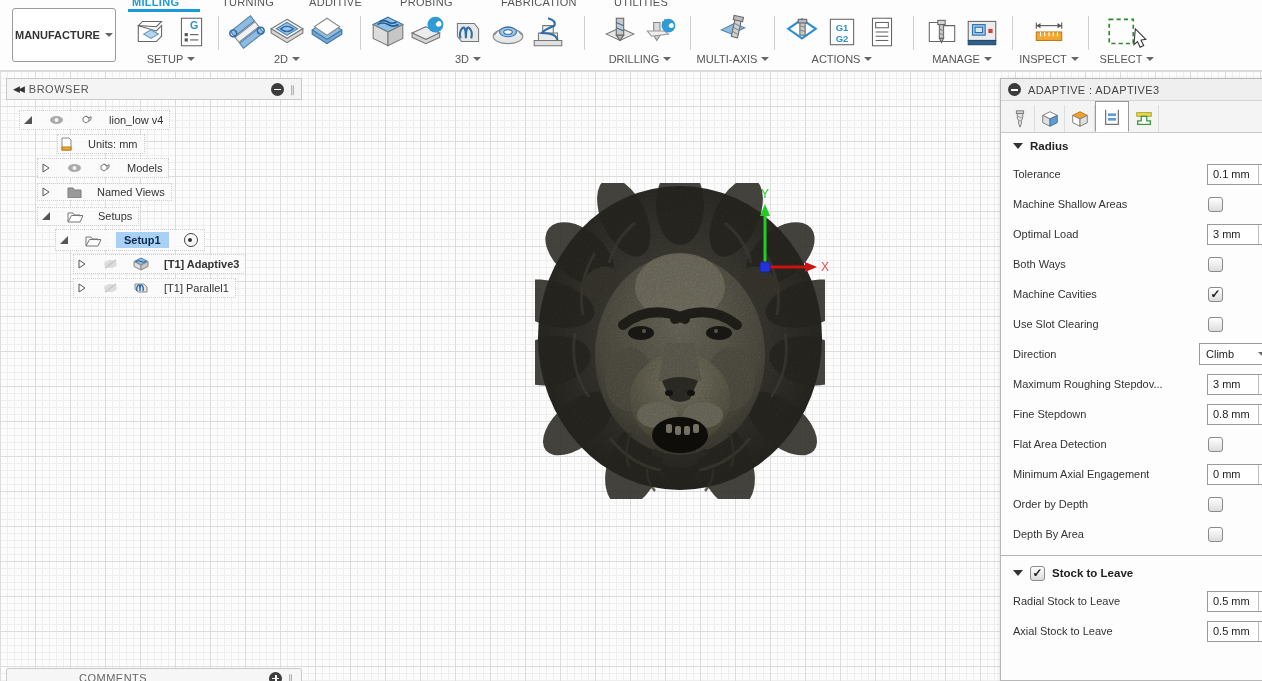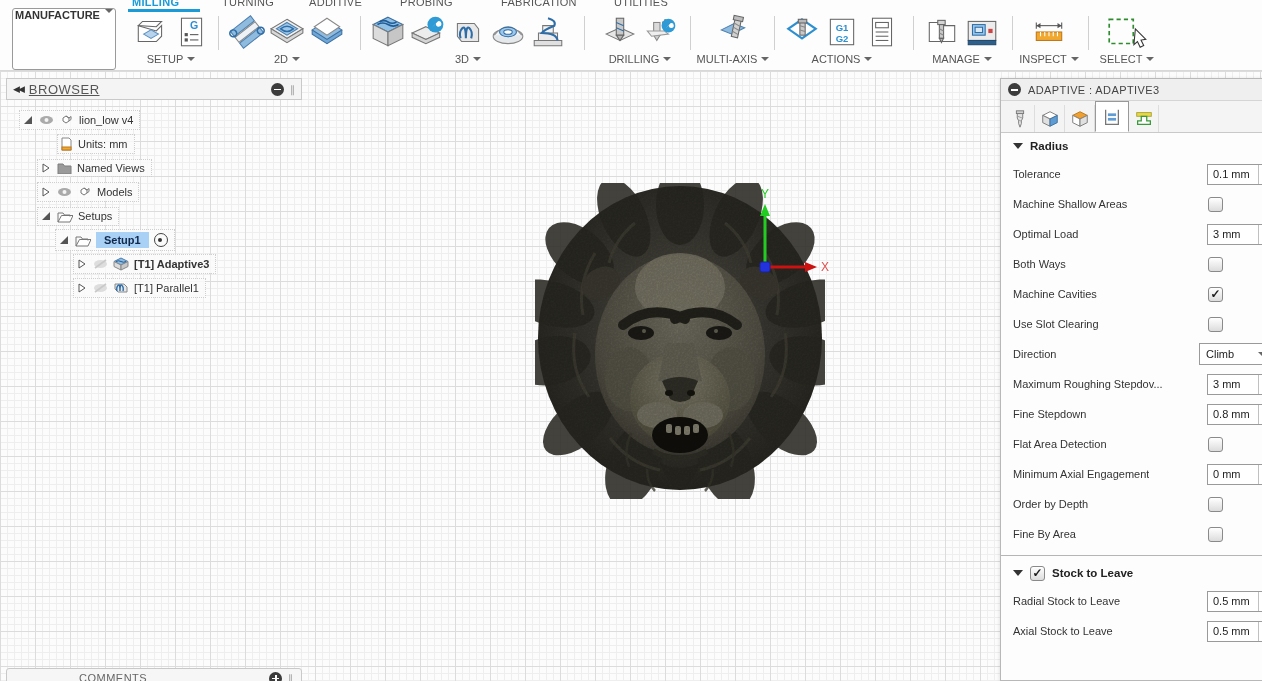--- a/index.html
+++ b/index.html
@@ -3,23 +3,23 @@
 <meta charset="utf-8">
 <style>
   * { margin:0; padding:0; box-sizing:border-box; }
   html,body { width:1262px; height:681px; overflow:hidden; background:#fff;
               font-family:"Liberation Sans", sans-serif; }
   .app { position:relative; width:1262px; height:681px; overflow:hidden; }
 
   
   .ribbon { position:absolute; left:0; top:0; width:1262px; height:71px;
             background:#fdfdfd; border-bottom:1px solid #d8d8d8; z-index:30; }
-  .ws-btn { position:absolute; left:12px; top:8px; width:104px; height:62px;
+  .ws-btn { position:absolute; left:12px; top:8px; width:104px; height:54px;
             border:1px solid #9a9a9a; border-radius:3px; background:#fff;
-            display:flex; align-items:flex-start; justify-content:center; gap:5px;
+            display:flex; align-items:center; justify-content:center; gap:5px;
             font-size:11px; font-weight:bold; color:#333; cursor:pointer; }
   .tab { position:absolute; top:-4px; font-size:11px; color:#555; letter-spacing:.3px; }
   .tab.active { color:#1a9bd7; font-weight:bold; }
   .tab-underline { position:absolute; left:128px; top:9px; width:72px; height:3px; background:#1a9bd7; }
   .grp { position:absolute; top:14px; display:flex; flex-direction:column; align-items:center; }
   .grp .icons { display:flex; gap:4px; align-items:center; }
   .grp .icons svg { display:block; }
   .grp-label { margin-top:3px; font-size:11px; color:#555; display:flex; align-items:center; gap:4px; }
   .carat { width:0; height:0; border-left:4px solid transparent; border-right:4px solid transparent; border-top:4px solid #666; }
   .vsep { position:absolute; top:16px; width:1px; height:34px; background:#d0d0d0; }
@@ -36,29 +36,29 @@
   .lion { position:absolute; left:535px; top:112px; }
   .triad { position:absolute; left:735px; top:115px; }
   .vc-arrow { position:absolute; left:1249px; top:117px; color:#999; font-size:13px; z-index:1; }
   .vc-axis { position:absolute; left:1242px; top:136px; color:#e03030; font-size:12px; font-weight:bold; z-index:1; }
   .vc-curve { position:absolute; left:1240px; top:3px; z-index:1; }
 
   
   .browser { position:absolute; left:6px; top:78px; width:296px; z-index:10; }
   .panel-head { height:22px; background:#f4f4f4; border:1px solid #c9c9c9;
                 display:flex; align-items:center; padding:0 6px; gap:6px; }
-  .panel-head .ttl { font-size:13px; color:#555; letter-spacing:.5px; flex:1;text-decoration:underline; }
+  .panel-head .ttl { font-size:11px; color:#555; letter-spacing:.5px; flex:1; }
   .collapse-arrows { font-size:9px; color:#333; letter-spacing:-2px; }
   .circle-btn { width:13px; height:13px; border-radius:50%; background:#3c3c3c; position:relative; cursor:pointer; }
   .circle-btn::after { content:""; position:absolute; left:3px; top:6px; width:7px; height:1.6px; background:#fff; }
   .circle-btn.plus::before { content:""; position:absolute; left:6px; top:3px; width:1.6px; height:7px; background:#fff; }
   .grip { color:#999; font-size:10px; }
   .tree { margin-top:8px; }
   .trow { display:flex; align-items:center; gap:5px; height:24px; font-size:11px; color:#333; }
-  .trow .bgchip { display:flex; align-items:center; gap:5px; padding:2px 6px 2px 2px;
+  .trow .bgchip { display:flex; align-items:center; gap:15px; padding:2px 6px 2px 2px;
                   background:rgba(250,250,250,.85); outline:1px dotted #cfcfcf; }
   .tlabel { white-space:nowrap; }
   .tlabel.bold { font-weight:bold; }
   .sel-chip { background:#a9d1f5; padding:2px 8px; font-weight:bold; color:#10284a; }
   .exp { width:12px; height:12px; flex:none; }
   .radio-active { width:14px; height:14px; border:1.5px solid #444; border-radius:50%; position:relative; }
   .radio-active::after { content:""; position:absolute; left:3.5px; top:3.5px; width:4px; height:4px; border-radius:50%; background:#333; }
 
   
   .comments { position:absolute; left:6px; top:668px; width:296px; height:20px;
@@ -493,39 +493,39 @@
           <span class="tlabel">Units: mm</span>
         </div>
       </div>
 
       <div class="trow" style="padding-left:32px">
         <div class="bgchip">
           <svg class="exp" viewBox="0 0 12 12">
               <path d="M3,2 L9,6 L3,10 Z" fill="#fff" stroke="#555"></path>
             </svg>
           <svg width="15" height="12" viewBox="0 0 15 12">
-              <path d="M1,2 h5 l1.5,2 H14 v8 H1 Z" fill="#9a9a9a" stroke="#7d7d7d"></path>
-            </svg>
-          <span class="tlabel">Named Views</span>
+              <ellipse cx="7.5" cy="6" rx="6.5" ry="4" fill="#aaa"></ellipse>
+              <circle cx="7.5" cy="6" r="2" fill="#f4f4f4"></circle>
+            </svg>
+          <svg width="15" height="14" viewBox="0 0 15 14">
+              <path d="M4,5 l3,-2 l3,2 v3 l-3,2 l-3,-2 Z M7,3 l3,2 M10,5 l2,-1.5 v3 l-2,1.5" fill="#fff" stroke="#777"></path>
+            </svg>
+          <span class="tlabel">Models</span>
         </div>
       </div>
 
       <div class="trow" style="padding-left:32px">
         <div class="bgchip">
           <svg class="exp" viewBox="0 0 12 12">
               <path d="M3,2 L9,6 L3,10 Z" fill="#fff" stroke="#555"></path>
             </svg>
           <svg width="15" height="12" viewBox="0 0 15 12">
-              <ellipse cx="7.5" cy="6" rx="6.5" ry="4" fill="#aaa"></ellipse>
-              <circle cx="7.5" cy="6" r="2" fill="#f4f4f4"></circle>
-            </svg>
-          <svg width="15" height="14" viewBox="0 0 15 14">
-              <path d="M4,5 l3,-2 l3,2 v3 l-3,2 l-3,-2 Z M7,3 l3,2 M10,5 l2,-1.5 v3 l-2,1.5" fill="#fff" stroke="#777"></path>
-            </svg>
-          <span class="tlabel">Models</span>
+              <path d="M1,2 h5 l1.5,2 H14 v8 H1 Z" fill="#9a9a9a" stroke="#7d7d7d"></path>
+            </svg>
+          <span class="tlabel">Named Views</span>
         </div>
       </div>
 
       <div class="trow" style="padding-left:32px">
         <div class="bgchip">
           <svg class="exp" viewBox="0 0 12 12">
               <path d="M2,10 L10,10 L10,2 Z" fill="#555"></path>
             </svg>
           <svg width="16" height="13" viewBox="0 0 16 13">
               <path d="M1,3 h5 l1.5,2 H13 v1.5 M1,3 v9 h12 l3,-6.5 H4.5 L1,12" fill="#fff" stroke="#777"></path>
@@ -717,21 +717,21 @@
               <i class="up"></i>
               <i class="dn"></i>
             </span>
           </div>
       </div>
       <div class="prow">
         <span class="plabel">Order by Depth</span>
         <span class="cb"></span>
       </div>
       <div class="prow">
-        <span class="plabel">Fine By Area</span>
+        <span class="plabel">Depth By Area</span>
         <span class="cb"></span>
       </div>
 
       <div class="divider"></div>
 
       <div class="sect-head">
         <i class="tri-down"></i>
         <span class="cb inline">✓</span>
         <span>Stock to Leave</span>
       </div>

